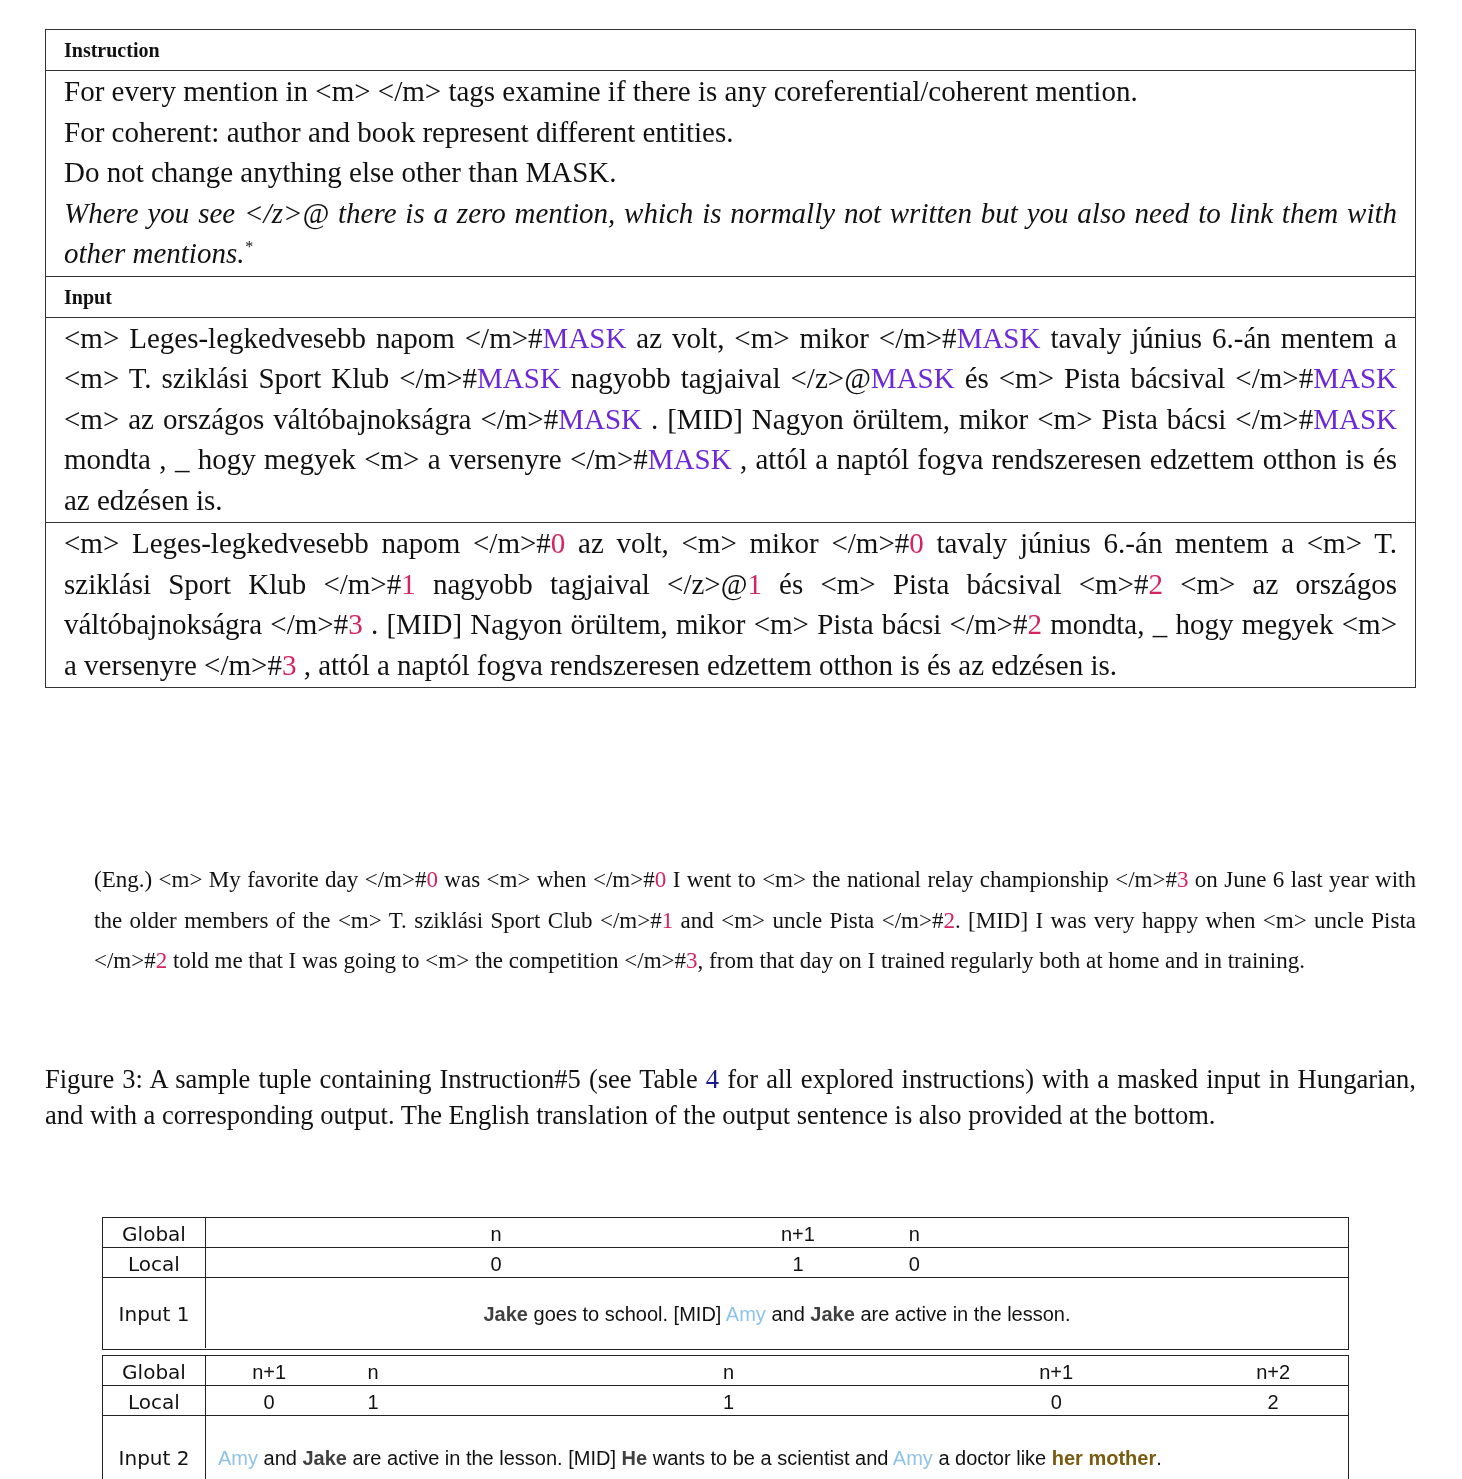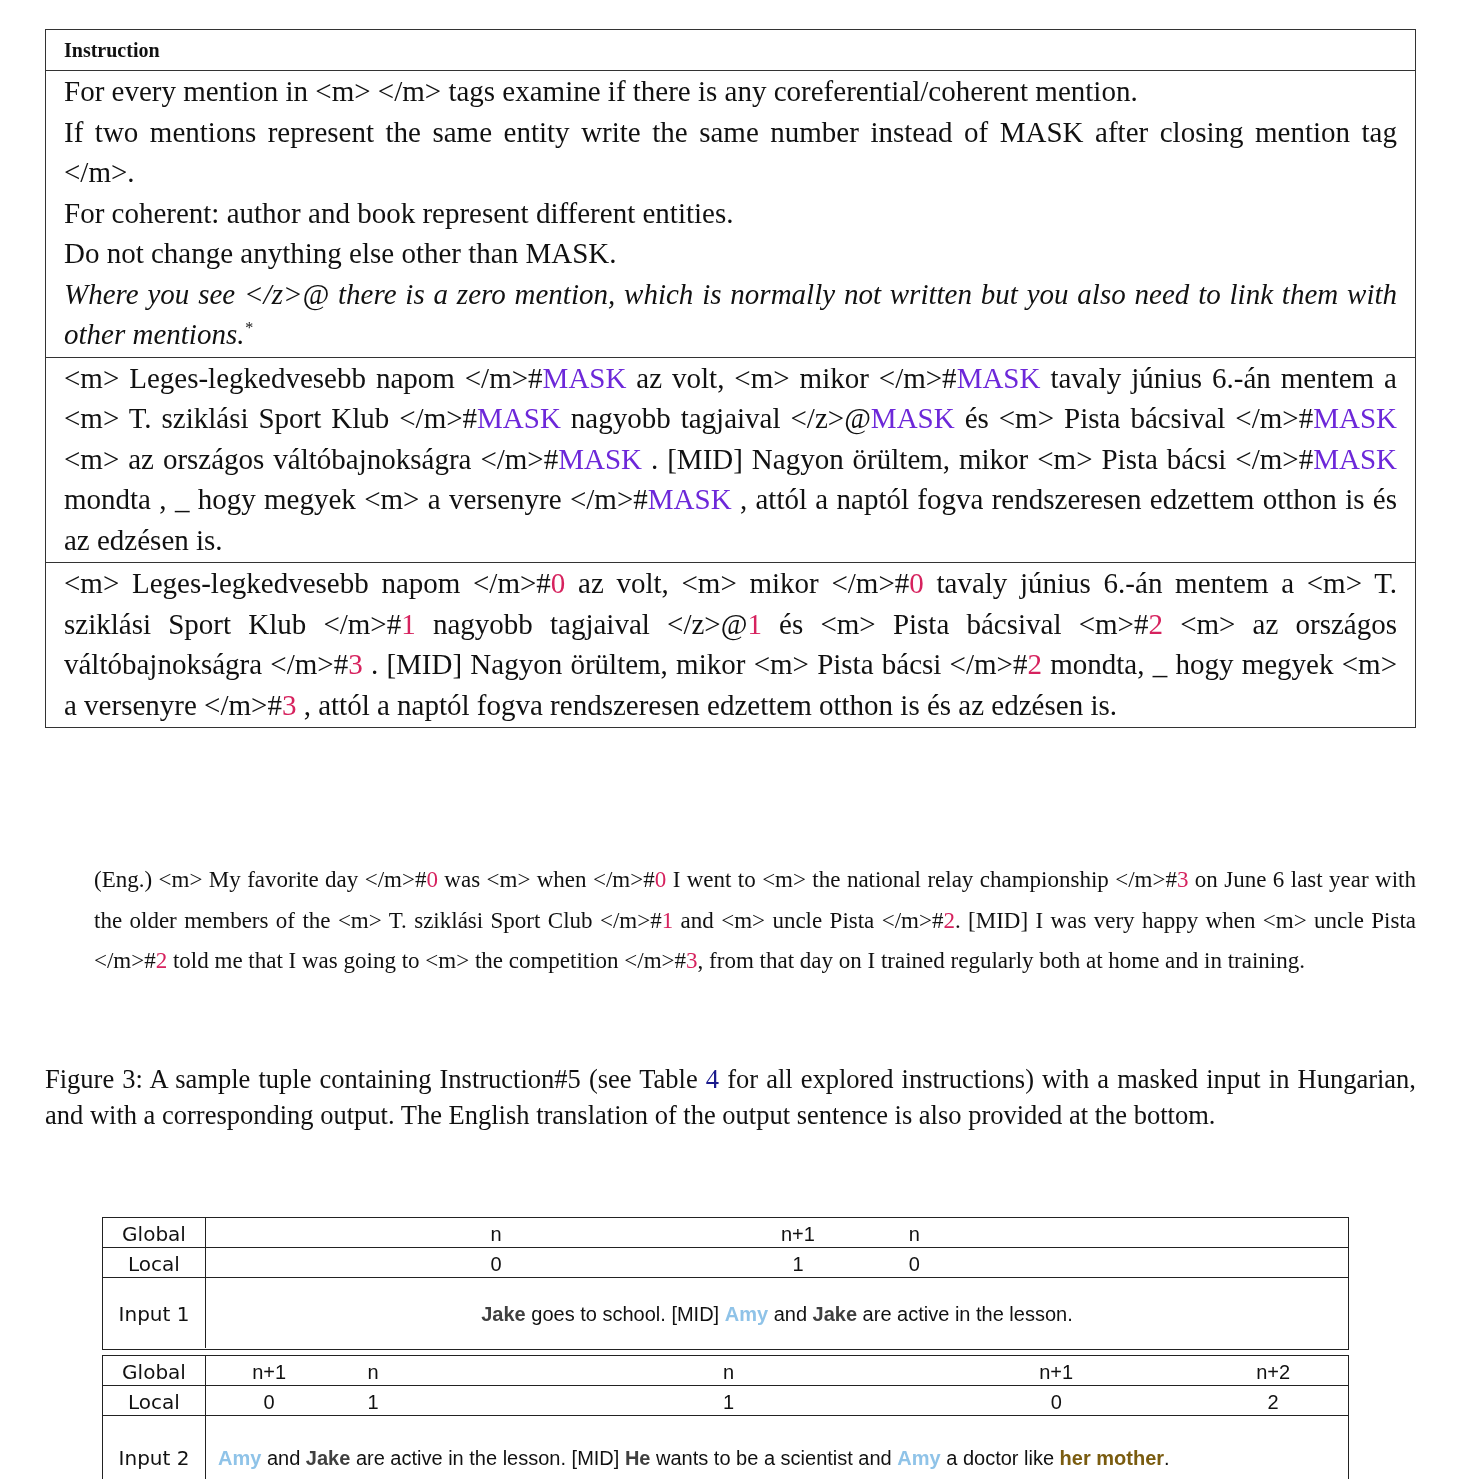--- a/index.html
+++ b/index.html
@@ -48,35 +48,35 @@
     text-align: center; font-family: "DejaVu Sans", sans-serif; font-size: 20px;
   }
   .r-g, .r-l { height: 29px; line-height: 33px; font-size: 20px; gap: 24px; }
   .vals { position: relative; flex: 1; font-size: 20px; }
   .vals span { position: absolute; top: 0; transform: translateX(-50%); }
   .r-in1 { height: 70px; line-height: 72px; }
   .r-in2 { height: 68px; line-height: 84px; }
   .sent { flex: 1; font-size: 20px; padding-left: 12px; }
   .ex1 .sent { text-align: center; padding-left: 0; }
   .jake { color: #404040; font-weight: bold; }
-  .amy { color: #8fc3e8; font-weight: bold; }
+  .amy { color: #8fc3e8; font-weight: normal; }
   .moth { color: #7a5c10; font-weight: bold; }
 </style>
 </head>
 <body>
 
 <div class="tbl">
   <div class="hdr">Instruction</div>
   <div class="cell">
     <span class="line">For every mention in &lt;m&gt; &lt;/m&gt; tags examine if there is any coreferential/coherent mention.</span>
-    <span class="line">If two mentions represent the same entity write the same number instead of MASK after closing mention tag &lt;/m&gt;.</span>
     <span class="line">For coherent: author and book represent different entities.</span>
     <span class="line">Do not change anything else other than MASK.</span>
     <span class="line it"><span>Where you see &lt;/z&gt;@ there is a zero mention, which is normally not written but you also need to link them with other mentions.</span><sup>*</sup></span>
   </div>
+  <div class="hdr">Input</div>
   <div class="cell"><span>&lt;m&gt; Leges-legkedvesebb napom &lt;/m&gt;#</span><span class="mask">MASK</span><span> az volt, &lt;m&gt; mikor &lt;/m&gt;#</span><span class="mask">MASK</span><span> tavaly június 6.-án mentem a &lt;m&gt; T. sziklási Sport Klub &lt;/m&gt;#</span><span class="mask">MASK</span><span> nagyobb tagjaival &lt;/z&gt;@</span><span class="mask">MASK</span><span> és &lt;m&gt; Pista bácsival &lt;/m&gt;#</span><span class="mask">MASK</span><span> &lt;m&gt; az országos váltóbajnokságra &lt;/m&gt;#</span><span class="mask">MASK</span><span> . [MID] Nagyon örültem, mikor &lt;m&gt; Pista bácsi &lt;/m&gt;#</span><span class="mask">MASK</span><span> mondta , _ hogy megyek &lt;m&gt; a versenyre &lt;/m&gt;#</span><span class="mask">MASK</span><span> , attól a naptól fogva rendszeresen edzettem otthon is és az edzésen is.</span></div>
   <div class="cell"><span>&lt;m&gt; Leges-legkedvesebb napom &lt;/m&gt;#</span><span class="num">0</span><span> az volt, &lt;m&gt; mikor &lt;/m&gt;#</span><span class="num">0</span><span> tavaly június 6.-án mentem a &lt;m&gt; T. sziklási Sport Klub &lt;/m&gt;#</span><span class="num">1</span><span> nagyobb tagjaival &lt;/z&gt;@</span><span class="num">1</span><span> és &lt;m&gt; Pista bácsival &lt;m&gt;#</span><span class="num">2</span><span> &lt;m&gt; az országos váltóbajnokságra &lt;/m&gt;#</span><span class="num">3</span><span> . [MID] Nagyon örültem, mikor &lt;m&gt; Pista bácsi &lt;/m&gt;#</span><span class="num">2</span><span> mondta, _ hogy megyek &lt;m&gt; a versenyre &lt;/m&gt;#</span><span class="num">3</span><span> , attól a naptól fogva rendszeresen edzettem otthon is és az edzésen is.</span></div>
 </div>
 
 <div class="eng"><span>(Eng.)  &lt;m&gt; My favorite day &lt;/m&gt;#</span><span class="num">0</span><span> was &lt;m&gt; when &lt;/m&gt;#</span><span class="num">0</span><span> I went to &lt;m&gt; the national relay championship &lt;/m&gt;#</span><span class="num">3</span><span> on June 6 last year with the older members of the &lt;m&gt; T. sziklási Sport Club &lt;/m&gt;#</span><span class="num">1</span><span> and &lt;m&gt; uncle Pista &lt;/m&gt;#</span><span class="num">2</span><span>. [MID] I was very happy when &lt;m&gt; uncle Pista &lt;/m&gt;#</span><span class="num">2</span><span> told me that I was going to &lt;m&gt; the competition &lt;/m&gt;#</span><span class="num">3</span><span>, from that day on I trained regularly both at home and in training.</span></div>
 
 <div class="caption"><span>Figure 3: A sample tuple containing Instruction#5 (see Table </span><span class="ref">4</span><span> for all explored instructions) with a masked input in Hungarian, and with a corresponding output. The English translation of the output sentence is also provided at the bottom.</span></div>
 
 <div class="ex ex1">
   <div class="row r-g">

